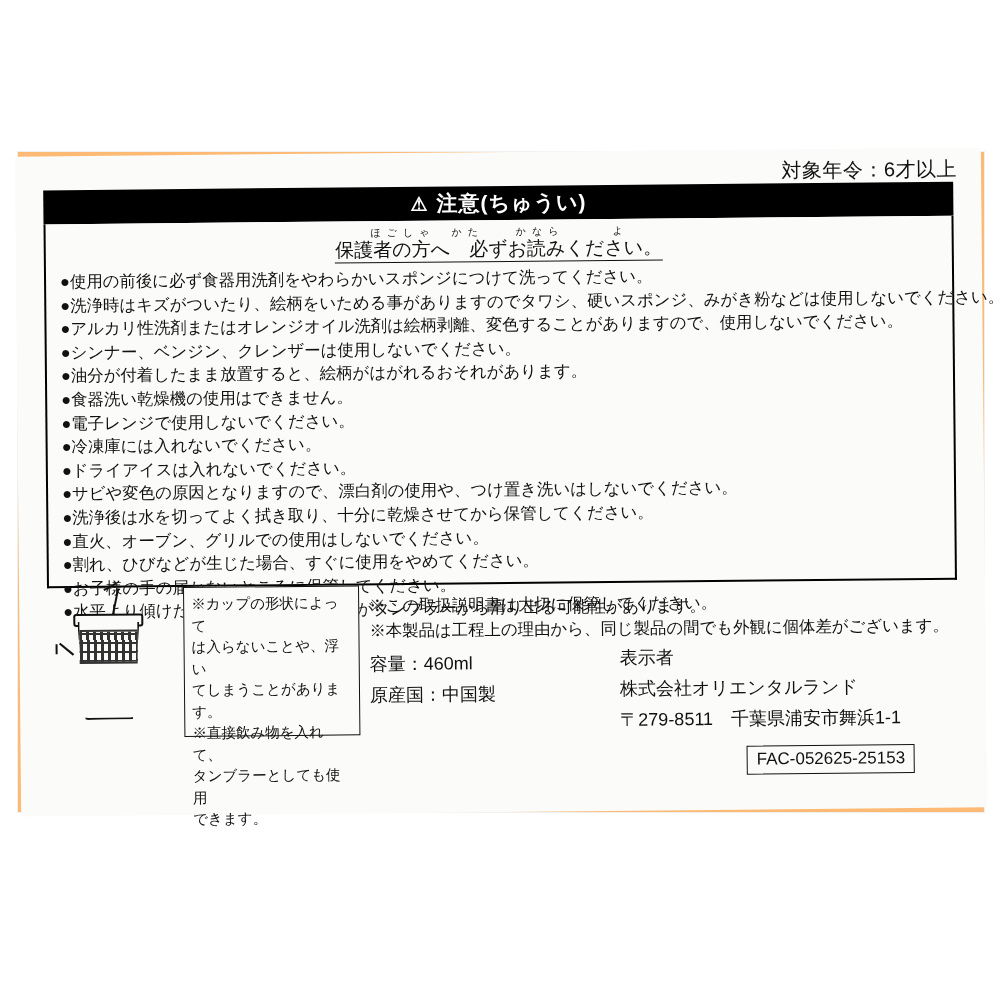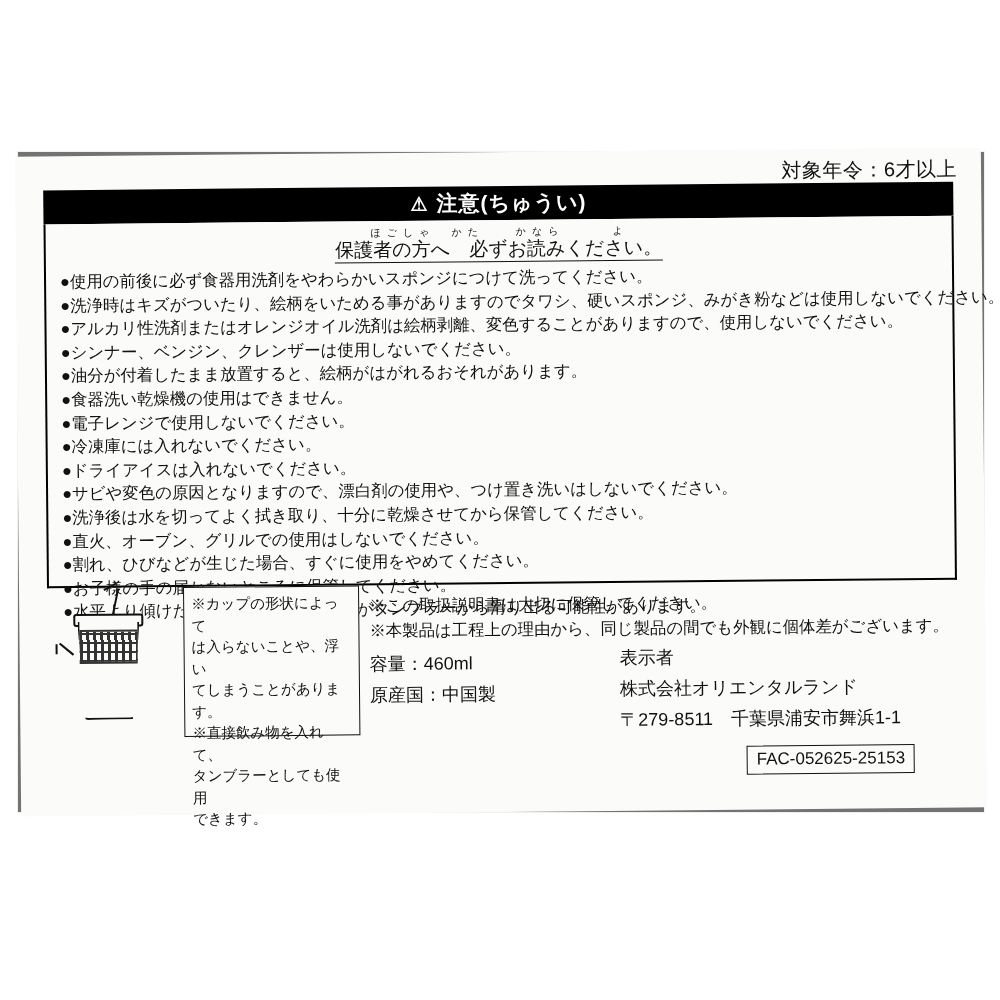--- a/index.html
+++ b/index.html
@@ -17,21 +17,21 @@
     background: #ffffff;
     overflow: hidden;
   }
   
   #label-card {
     position: absolute;
     left: 18px;
     top: 152px;
     width: 966px;
     height: 660px;
-    background: #737373;
+    background: #fdba74;
     box-shadow: 0 0 0 1px #efefee;
   }
   
   #label-inner {
     position: absolute;
     left: 0; top: 0;
     width: 966px;
     height: 660px;
     transform: rotate(-0.55deg);
     transform-origin: 483px 330px;

